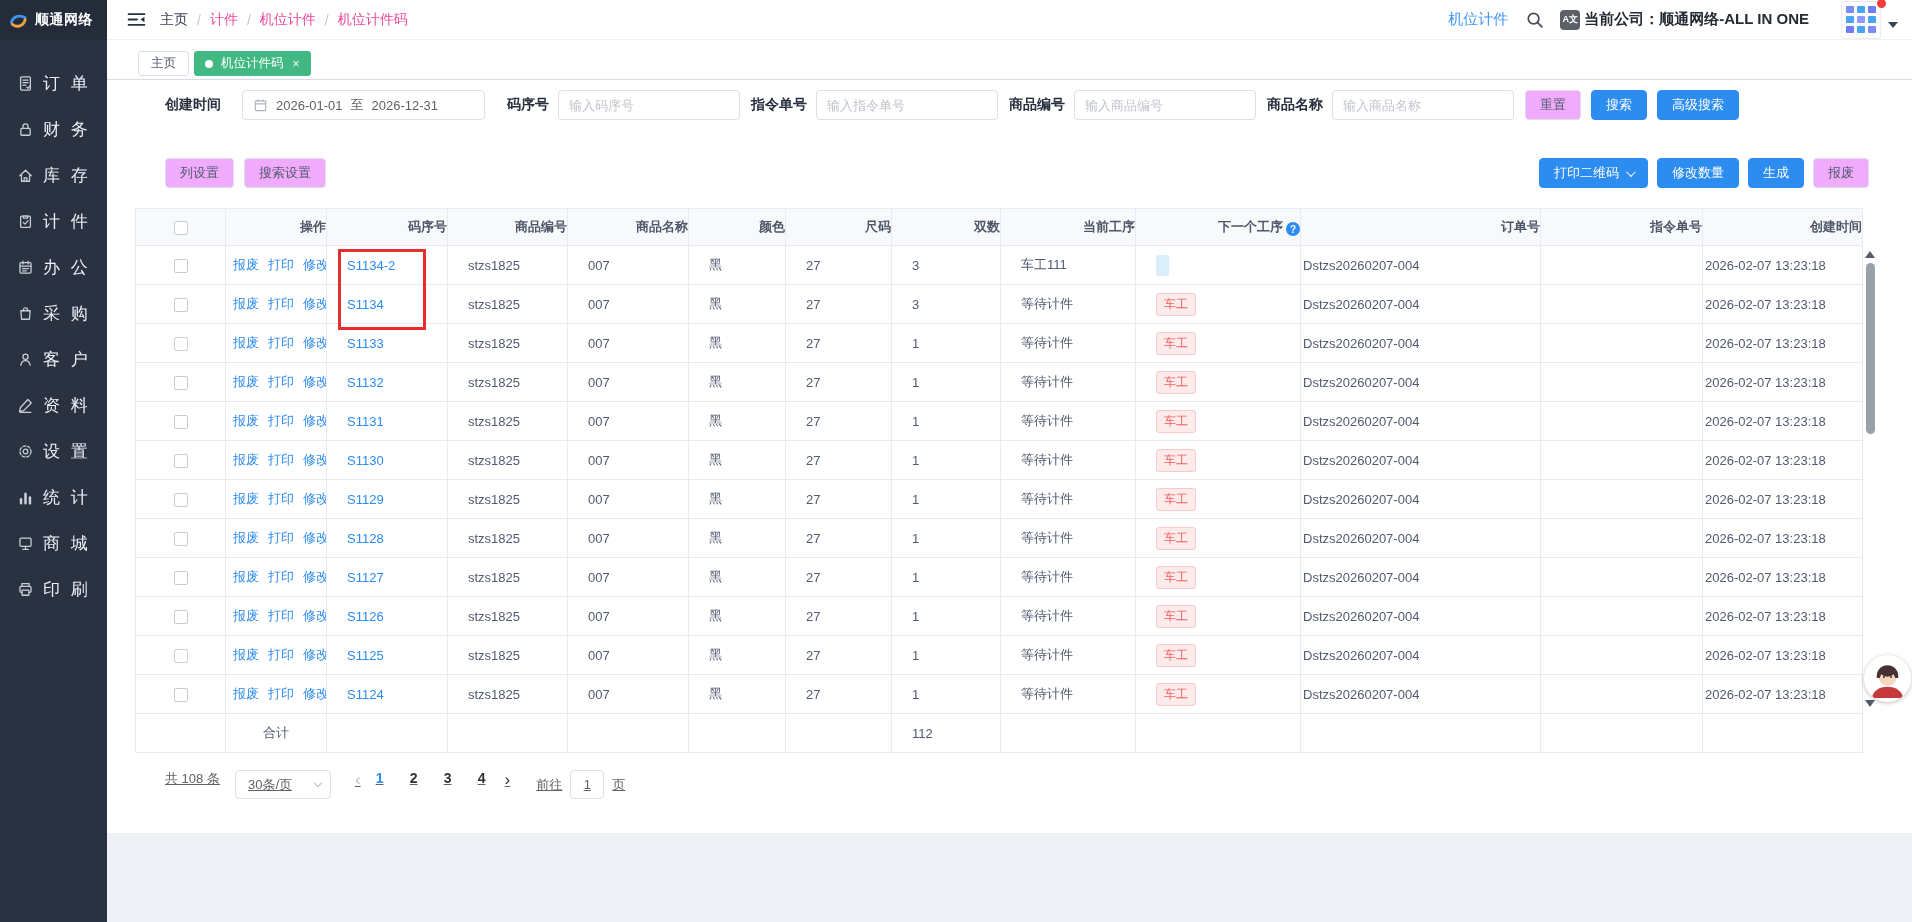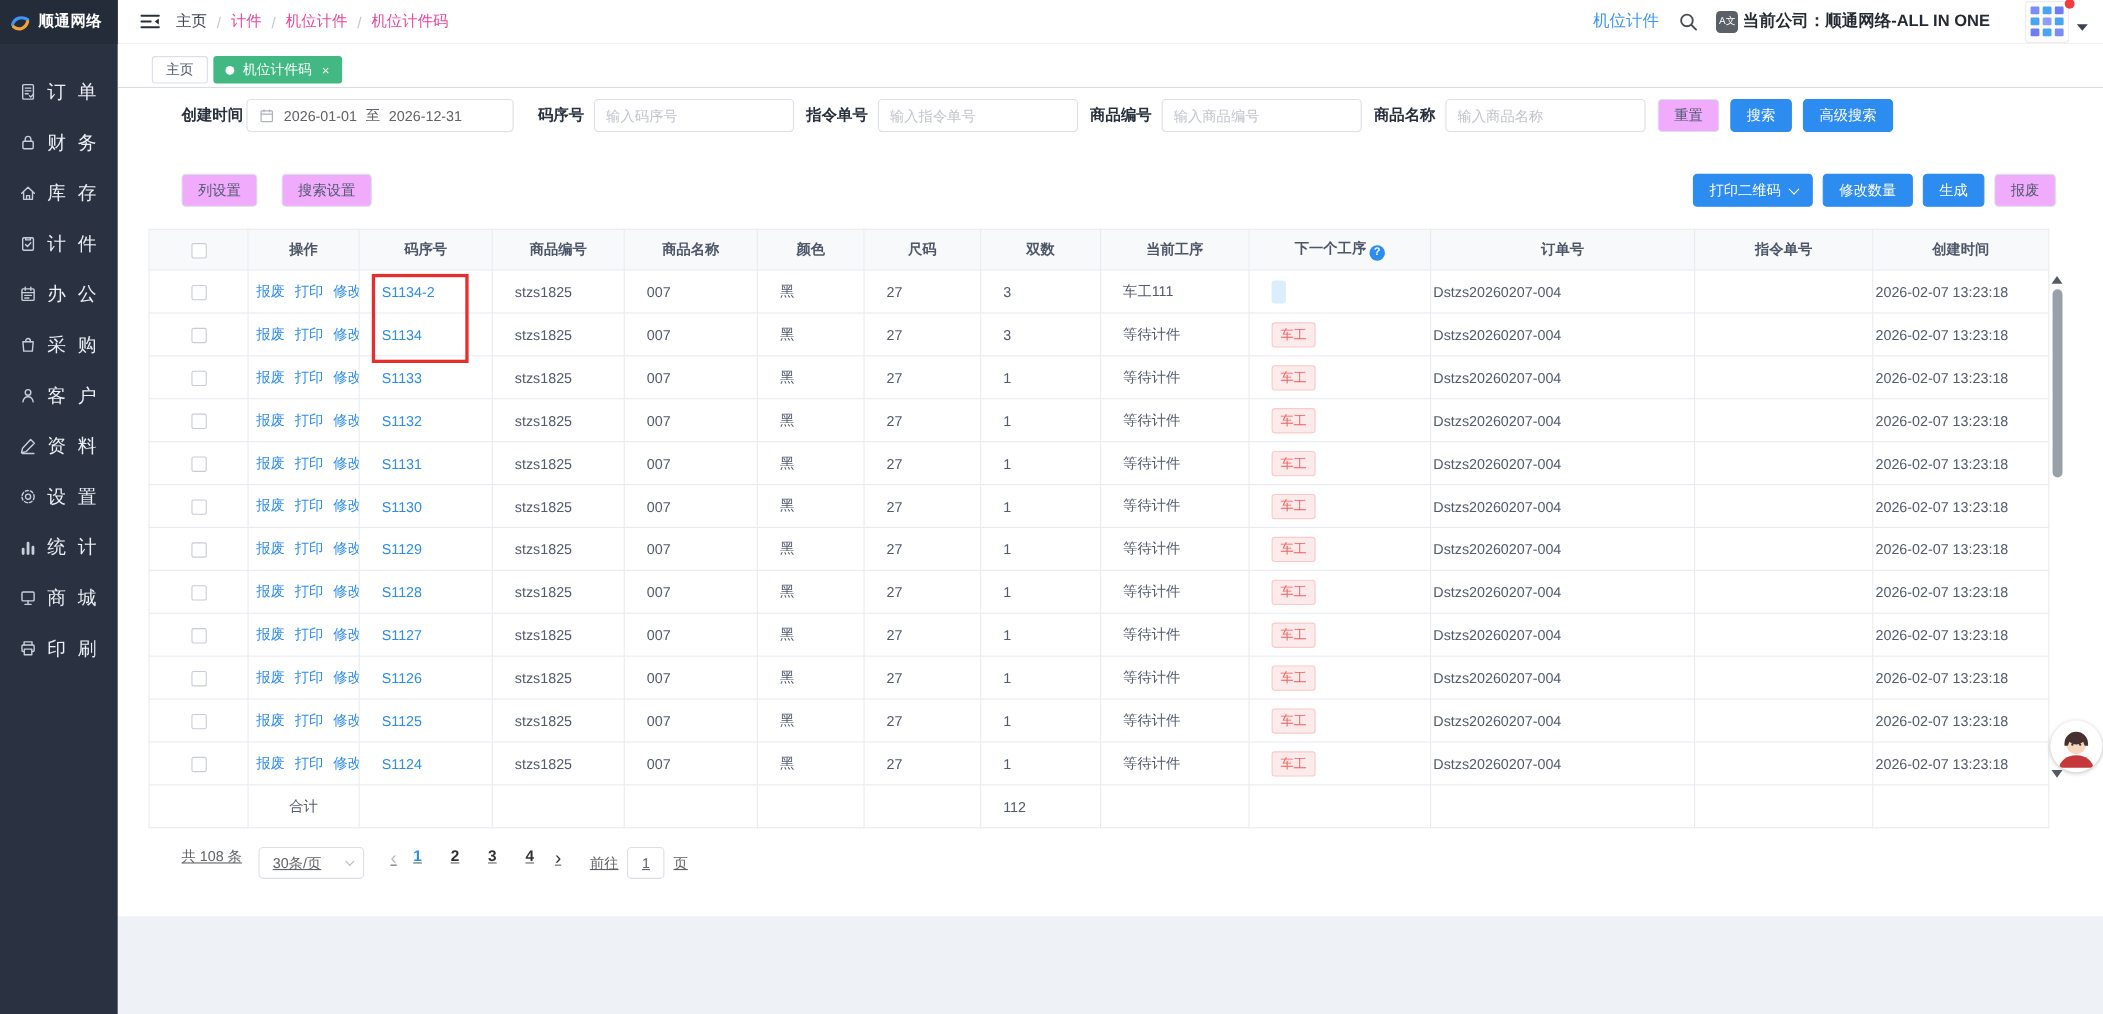--- a/index.html
+++ b/index.html
@@ -20,60 +20,60 @@
   
   .navbar { position:absolute; left:107px; top:0; right:0; height:40px; background:#fff; display:flex; align-items:center; padding:0 14px 0 20px; border-bottom:1px solid #f0f1f4; z-index:2; }
   .collapse-btn { display:inline-flex; cursor:pointer; margin-right:14px; }
   .breadcrumb { display:flex; align-items:center; gap:9px; font-size:14px; }
   .bc-item { color:#ec4899; }
   .bc-item.bc-first { color:#3a4254; }
   .bc-sep { color:#c3c8d2; }
   .nav-right { margin-left:auto; display:flex; align-items:center; }
   .help-link { color:#3f95f7; font-size:15px; cursor:pointer; }
   .search-ico { display:inline-flex; margin-left:18px; cursor:pointer; }
-  .trans-ico { margin-left:16px; width:20px; height:20px; background:#5b6067; color:#fff; border-radius:4px; font-size:9px; font-weight:normal; display:inline-flex; align-items:center; justify-content:center; cursor:pointer; }
+  .trans-ico { margin-left:16px; width:20px; height:20px; background:#5b6067; color:#fff; border-radius:4px; font-size:9px; font-weight:bold; display:inline-flex; align-items:center; justify-content:center; cursor:pointer; }
   .company { margin-left:4px; color:#252b33; font-size:15px; font-weight:bold; }
   .avatar-box { position:relative; margin-left:32px; width:40px; height:38px; background:#fdfdfd; border:1px solid #ededed; border-radius:3px; display:grid; grid-template-columns:repeat(3,8px); grid-auto-rows:7px; gap:3px; align-content:center; justify-content:center; cursor:pointer; }
   .avatar-cell { border-radius:1px; }
   .notif-dot { position:absolute; right:-6px; top:-3px; width:9px; height:9px; border-radius:50%; background:#f23c3c; }
   .nav-caret { width:0; height:0; border-left:5px solid transparent; border-right:5px solid transparent; border-top:6px solid #3c4350; margin-left:7px; margin-top:10px; cursor:pointer; }
 
   
   .tabbar { position:absolute; left:107px; top:40px; right:0; height:40px; background:#fff; border-bottom:1px solid #d8dce5; display:flex; align-items:flex-end; gap:5px; padding:0 0 3px 31px; z-index:2; }
   .tab { height:25px; display:inline-flex; align-items:center; padding:0 12px; font-size:12.5px; color:#515a6e; background:#fff; border:1px solid #dcdfe6; border-radius:3px; cursor:pointer; }
   .tab.active { background:#42b983; border-color:#42b983; color:#fff; padding:0 10px; }
   .tab-dot { width:8px; height:8px; border-radius:50%; background:#fff; margin-right:8px; }
   .tab-close { margin-left:9px; font-size:12px; color:#fff; cursor:pointer; }
 
   
   .content { position:absolute; left:107px; top:80px; right:0; bottom:0; background:#fff; }
   .bottom-band { position:absolute; left:0; right:0; top:753px; bottom:0; background:#eef1f6; }
 
   .filter-row { position:absolute; left:58px; top:10px; display:flex; align-items:center; }
   .flabel { font-size:14px; font-weight:bold; color:#28303d; white-space:nowrap; }
   .inp { height:30px; border:1px solid #dcdfe6; border-radius:4px; background:#fff; font-size:13px; color:#606266; }
-  .date-input { width:243px; margin:0 12px 0 3px; display:inline-flex; align-items:center; gap:8px; padding:0 10px; cursor:pointer; }
+  .date-input { width:243px; margin:0 12px 0 21px; display:inline-flex; align-items:center; gap:8px; padding:0 10px; cursor:pointer; }
   .date-sep { color:#606266; }
   .f-field { display:flex; align-items:center; }
   .f-field .flabel { margin-left:10px; }
   .f-input { width:182px; margin-left:9px; margin-right:1px; padding:0 10px; outline:none; }
   .f-input::placeholder { color:#c0c4cc; }
 
   .btn { height:30px; border-radius:4px; font-size:13px; padding:0 14px; cursor:pointer; border:1px solid #dcdfe6; background:#f0abfc; color:#515a6e; white-space:nowrap; font-family:"Liberation Sans",sans-serif; }
   .btn.primary { background:#2d8cf0; border-color:#2d8cf0; color:#fff; }
   .btn.ml { margin-left:10px; }
   .chev-down { display:inline-block; width:7px; height:7px; border-right:1.6px solid #fff; border-bottom:1.6px solid #fff; transform:rotate(45deg) translateY(-2px); margin-left:7px; }
 
-  .toolbar-row { position:absolute; left:58px; top:78px; right:43px; display:flex; align-items:flex-start;gap:12px; }
+  .toolbar-row { position:absolute; left:58px; top:78px; right:43px; display:flex; align-items:flex-start; }
   .toolbar-right { margin-left:auto; display:flex; align-items:center; gap:9px; }
 
   
   table.grid { position:absolute; left:28px; top:128px; width:1727px; border-collapse:collapse; table-layout:fixed; font-size:13px; }
   .grid th, .grid td { border:1px solid #e9ebf0; overflow:hidden; white-space:nowrap; }
-  .grid thead th { height:37px; background:#f8f9fb; color:#4e5769; font-weight:bold; font-size:13px; text-align:center; }
+  .grid thead th { height:37px; background:#f8f9fb; color:#4e5769; font-weight:bold; font-size:13px; text-align:right; }
   .grid tbody td { height:39px; color:#515a6e; padding-left:20px; background:#fff; }
   .grid td.cb, .grid th.cb { text-align:center; padding-left:0; }
   .grid td.op { padding-left:7px; }
   .grid td.pad12 { padding-left:2px; }
   .checkbox { display:inline-block; width:14px; height:14px; border:1px solid #c8ccd6; border-radius:2px; background:#fff; vertical-align:middle; cursor:pointer; }
   .op-link { color:#2d8cf0; margin-right:9px; cursor:pointer; }
   .code-link { color:#2d8cf0; cursor:pointer; }
   .badge-red { display:inline-block; padding:2px 7px; background:#fdeaea; border:1px solid #f8caca; border-radius:3px; color:#f25f5f; font-size:12px; }
   .badge-blue { display:inline-block; width:13px; height:21px; background:#dbeefc; border-radius:3px; vertical-align:middle; }
   .help-circle { display:inline-flex; width:14px; height:14px; border-radius:50%; background:#2d8cf0; color:#fff; font-size:10px; font-weight:bold; align-items:center; justify-content:center; margin-left:3px; vertical-align:-2px; cursor:pointer; }

